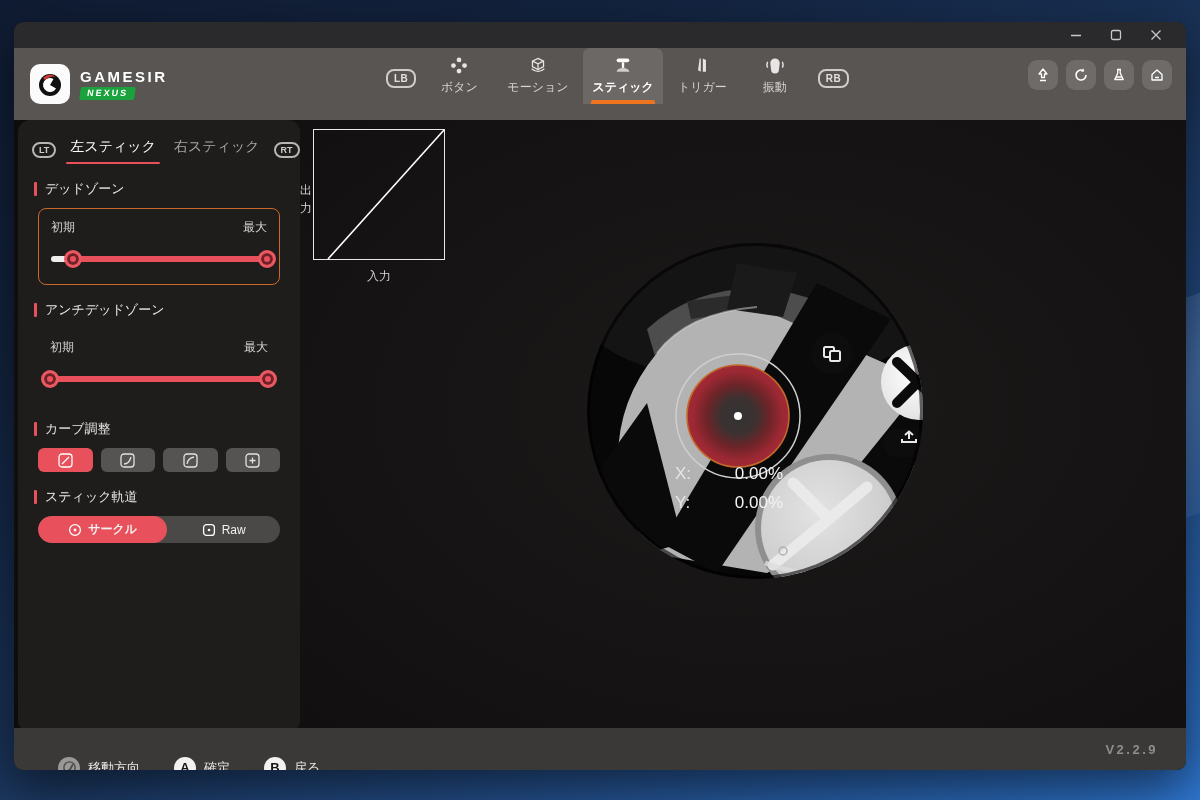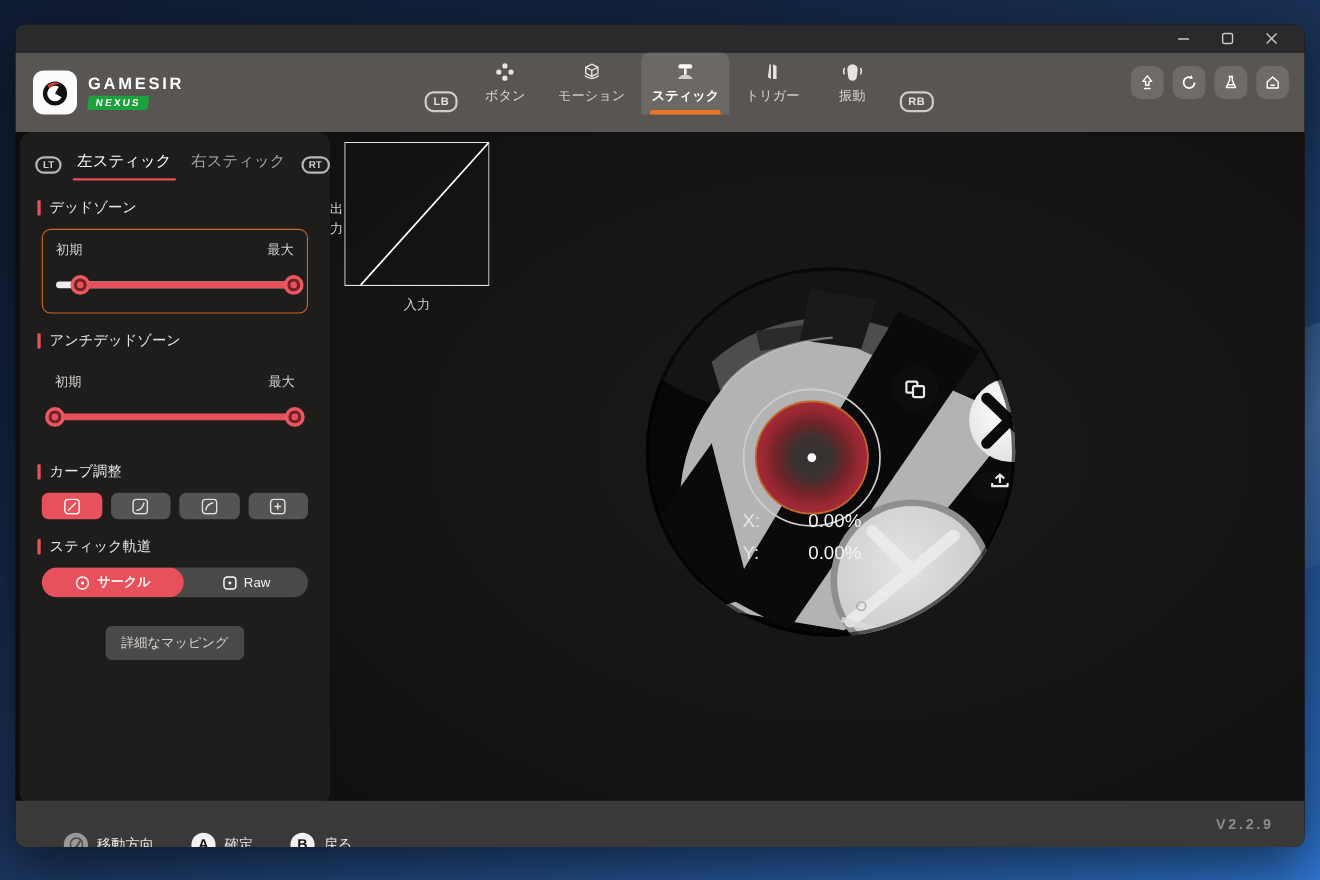--- a/index.html
+++ b/index.html
@@ -25,21 +25,21 @@
   .win-btn{ width:40px; height:100%; display:flex; align-items:center; justify-content:center; color:#c9c9cb; cursor:default; }
   .win-btn svg{ display:block; }
   
   .header{ height:72px; background:#585553; display:flex; align-items:stretch; position:relative; }
   .brand{ display:flex; align-items:center; gap:10px; padding-left:16px; width:270px; }
   .logo-mark{ width:40px; height:40px; background:#fbfbfb; border-radius:10px; display:flex; align-items:center; justify-content:center; }
   .brand-text{ display:flex; flex-direction:column; gap:2px; }
   .brand-name{ color:#ffffff; font-weight:bold; font-size:15px; letter-spacing:2.5px; }
   .brand-sub{ background:#1ba23c; color:#fff; font-weight:bold; font-size:9px; letter-spacing:2px; padding:1px 7px 2px; transform:skewX(-8deg); align-self:flex-start; border-radius:2px; }
   .nav{ position:absolute; left:368px; top:0; height:56px; display:flex; align-items:flex-end; gap:6px; }
-  .bumper-pill{ border:2px solid #cfcdcb; color:#e3e1df; font-size:10px; font-weight:bold; border-radius:8px; padding:2px 6px; margin:0 4px 2px; letter-spacing:0.5px; }
+  .bumper-pill{ border:2px solid #cfcdcb; color:#e3e1df; font-size:10px; font-weight:bold; border-radius:8px; padding:2px 6px; margin:0 4px 16px; letter-spacing:0.5px; }
   .nav-tab{ display:flex; flex-direction:column; align-items:center; justify-content:flex-end; gap:4px; padding:8px 9px 8px; min-width:66px; position:relative; height:56px; cursor:pointer; }
   .nav-tab .tab-label{ font-size:12px; color:#d6d4d2; white-space:nowrap; }
   .nav-tab svg{ display:block; }
   .nav-tab.active{ background:#6b6866; border-radius:7px 7px 0 0; }
   .nav-tab.active .tab-label{ color:#ffffff; font-weight:bold; }
   .nav-tab.active::after{ content:""; position:absolute; bottom:0; left:8px; right:8px; height:4px; background:#ef7420; border-radius:2px 2px 0 0; }
   .header-actions{ position:absolute; right:14px; top:12px; display:flex; gap:8px; }
   .hdr-btn{ width:30px; height:30px; border-radius:9px; background:#6e6b69; display:flex; align-items:center; justify-content:center; cursor:pointer; }
   
   .main{ position:relative; height:624px;
@@ -295,21 +295,20 @@
         </div>
         <div class="traj-opt raw">
           <svg width="14" height="14" viewBox="0 0 14 14">
             <rect x="1.6" y="1.6" width="10.8" height="10.8" rx="3" fill="none" stroke="#fff" stroke-width="1.3"></rect>
             <circle cx="7" cy="7" r="1.3" fill="#fff"></circle>
           </svg>
           <span>Raw</span>
         </div>
       </div>
 
-      <button class="adv-map-btn">詳細なマッピング</button>
     </div>
 
     <div class="graph">
       <div class="graph-ylabel">出力</div>
       <svg width="132" height="131" viewBox="0 0 132 131">
         <rect x="0.5" y="0.5" width="131" height="130" fill="none" stroke="#e8e6e4" stroke-width="1"></rect>
         <line x1="15" y1="130" x2="131" y2="1" stroke="#ffffff" stroke-width="1.6"></line>
       </svg>
       <div class="graph-xlabel">入力</div>
     </div>

